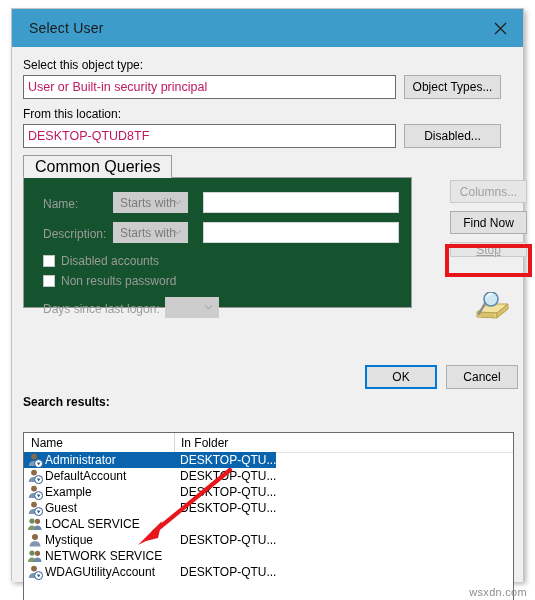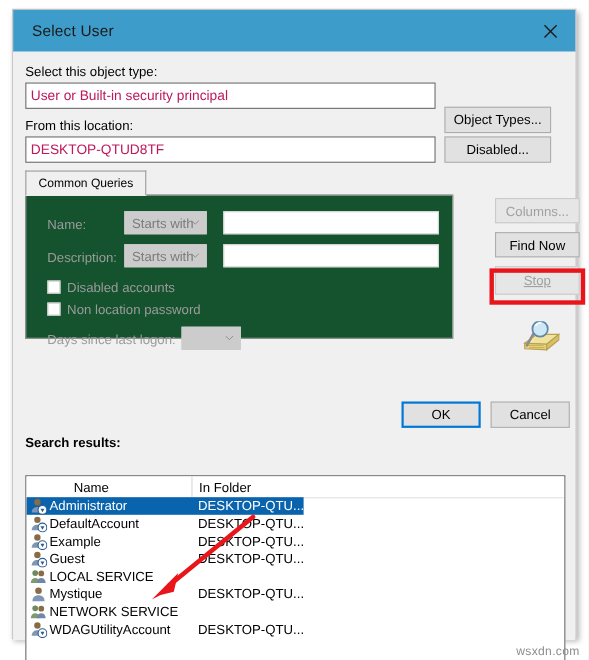--- a/index.html
+++ b/index.html
@@ -87,21 +87,21 @@
   }
   #tab-common{
     position:absolute;left:0;top:0;
     height:23px;
     padding:0 11px;
     background:#f0f0f0;
     border:1px solid #9a9a9a;
     border-bottom:1px solid #f0f0f0;
     box-sizing:border-box;
     display:flex;align-items:center;
-    font-size:11px;
+    font-size:16px;
     cursor:default;
     z-index:3;
   }
   #tabpanel{
     position:absolute;left:11px;top:130px;
     width:389px;height:131px;
     background:#14532d;
     border:1px solid #9a9a9a;
     box-sizing:border-box;
     text-align:center;
@@ -206,21 +206,21 @@
         <line x1="1" y1="1" x2="12" y2="12" stroke="#1d1d1d" stroke-width="1.3"></line>
         <line x1="12" y1="1" x2="1" y2="12" stroke="#1d1d1d" stroke-width="1.3"></line>
       </svg>
     </div>
   </div>
 
   <div id="content">
 
     <div class="lbl" style="left:11px;top:11px;">Select this object type:</div>
     <div class="tbox" style="left:11px;top:28px;width:373px;height:24px;">User or Built-in security principal</div>
-    <div class="btn" style="left:392px;top:28px;width:97px;height:24px;margin-top:22px;">Object Types...</div>
+    <div class="btn" style="left:392px;top:28px;width:97px;height:24px;">Object Types...</div>
 
     <div class="lbl" style="left:11px;top:60px;">From this location:</div>
     <div class="tbox" style="left:11px;top:77px;width:373px;height:24px;">DESKTOP-QTUD8TF</div>
     <div class="btn" style="left:392px;top:77px;width:97px;height:24px;">Disabled...</div>
 
     <div id="tabstrip">
       <div id="tab-common">Common Queries</div>
     </div>
 
     <div id="tabpanel">
@@ -241,35 +241,35 @@
         </svg>
       </div>
       <div class="dtext" style="left:179px;top:44px;width:196px;height:21px;"></div>
 
       <div class="dcheckrow" style="left:19px;top:76px;">
         <span class="dcheck"></span>
         <span class="t">Disabled accounts</span>
       </div>
       <div class="dcheckrow" style="left:19px;top:96px;">
         <span class="dcheck"></span>
-        <span class="t">Non location password</span>
+        <span class="t">Non results password</span>
       </div>
 
       <div class="dlabel" style="left:19px;top:124px;">Days since last logon:</div>
       <div class="dcombo" style="left:141px;top:119px;width:54px;height:21px;">
         <span></span>
         <svg class="chev" viewBox="0 0 8 8">
           <path d="M0 1.5 L4 5.5 L8 1.5" fill="none" stroke="#8d8d8d" stroke-width="1"></path>
         </svg>
       </div>
     </div>
 
     <div class="btn disabled" style="left:438px;top:133px;width:77px;height:23px;">Columns...</div>
     <div class="btn" style="left:438px;top:164px;width:77px;height:23px;">Find Now</div>
-    <div class="btn disabled" style="left:438px;top:195px;width:77px;height:26px;text-decoration:underline;">Stop</div>
+    <div class="btn disabled" style="left:438px;top:195px;width:77px;height:15px;text-decoration:underline;">Stop</div>
 
     <div style="position:absolute;left:459px;top:245px;width:40px;height:34px;">
       <svg width="40" height="34" viewBox="0 0 40 34">
         <path d="M6 20 L17 12 L37 12 L26 21 Z" fill="#f2e2a0" stroke="#b8a24e" stroke-width="1"></path>
         <path d="M6 20 L6 25 L26 26 L26 21 Z" fill="#e8d27f" stroke="#b8a24e" stroke-width="1"></path>
         <path d="M26 21 L37 12 L37 17 L26 26 Z" fill="#d8bf6a" stroke="#b8a24e" stroke-width="1"></path>
         <line x1="9" y1="22" x2="23" y2="22" stroke="#c9b25c" stroke-width="1"></line>
         <line x1="10" y1="24" x2="24" y2="24" stroke="#c9b25c" stroke-width="1"></line>
         <line x1="8" y1="21" x2="14" y2="17" stroke="#ffffff" stroke-width="1" opacity=".5"></line>
         <line x1="8" y1="22" x2="17" y2="6" stroke="#8d8d8d" stroke-width="2.4" stroke-linecap="round"></line>
@@ -278,21 +278,21 @@
       </svg>
     </div>
 
     <div class="btn default" style="left:353px;top:318px;width:72px;height:24px;">OK</div>
     <div class="btn" style="left:434px;top:318px;width:72px;height:24px;">Cancel</div>
 
     <div class="lbl" style="left:11px;top:348px;font-weight:bold;">Search results:</div>
 
     <div id="results-box">
       <div id="col-header">
-        <div class="ch" style="left:7px;margin-left:36px;">Name</div>
+        <div class="ch" style="left:7px;">Name</div>
         <div id="col-divider"></div>
         <div class="ch" style="left:157px;">In Folder</div>
       </div>
       <div id="rows">
           <div class="row sel">
             <span class="icon"><svg width="16" height="16" viewBox="0 0 16 16">
                 <circle cx="7" cy="4.6" r="2.9" fill="#8a6b46"></circle>
                 <path d="M1.8 14 c0-3.2 2.2-5 5.2-5 s5.2 1.8 5.2 5 z" fill="#7f97b5"></path>
                 <circle cx="11.6" cy="11.6" r="4" fill="#ffffff" stroke="#2c5d8f" stroke-width="1"></circle>
                 <path d="M9.8 10.4 L13.4 10.4 L11.6 13.6 Z" fill="#2c5d8f"></path>

